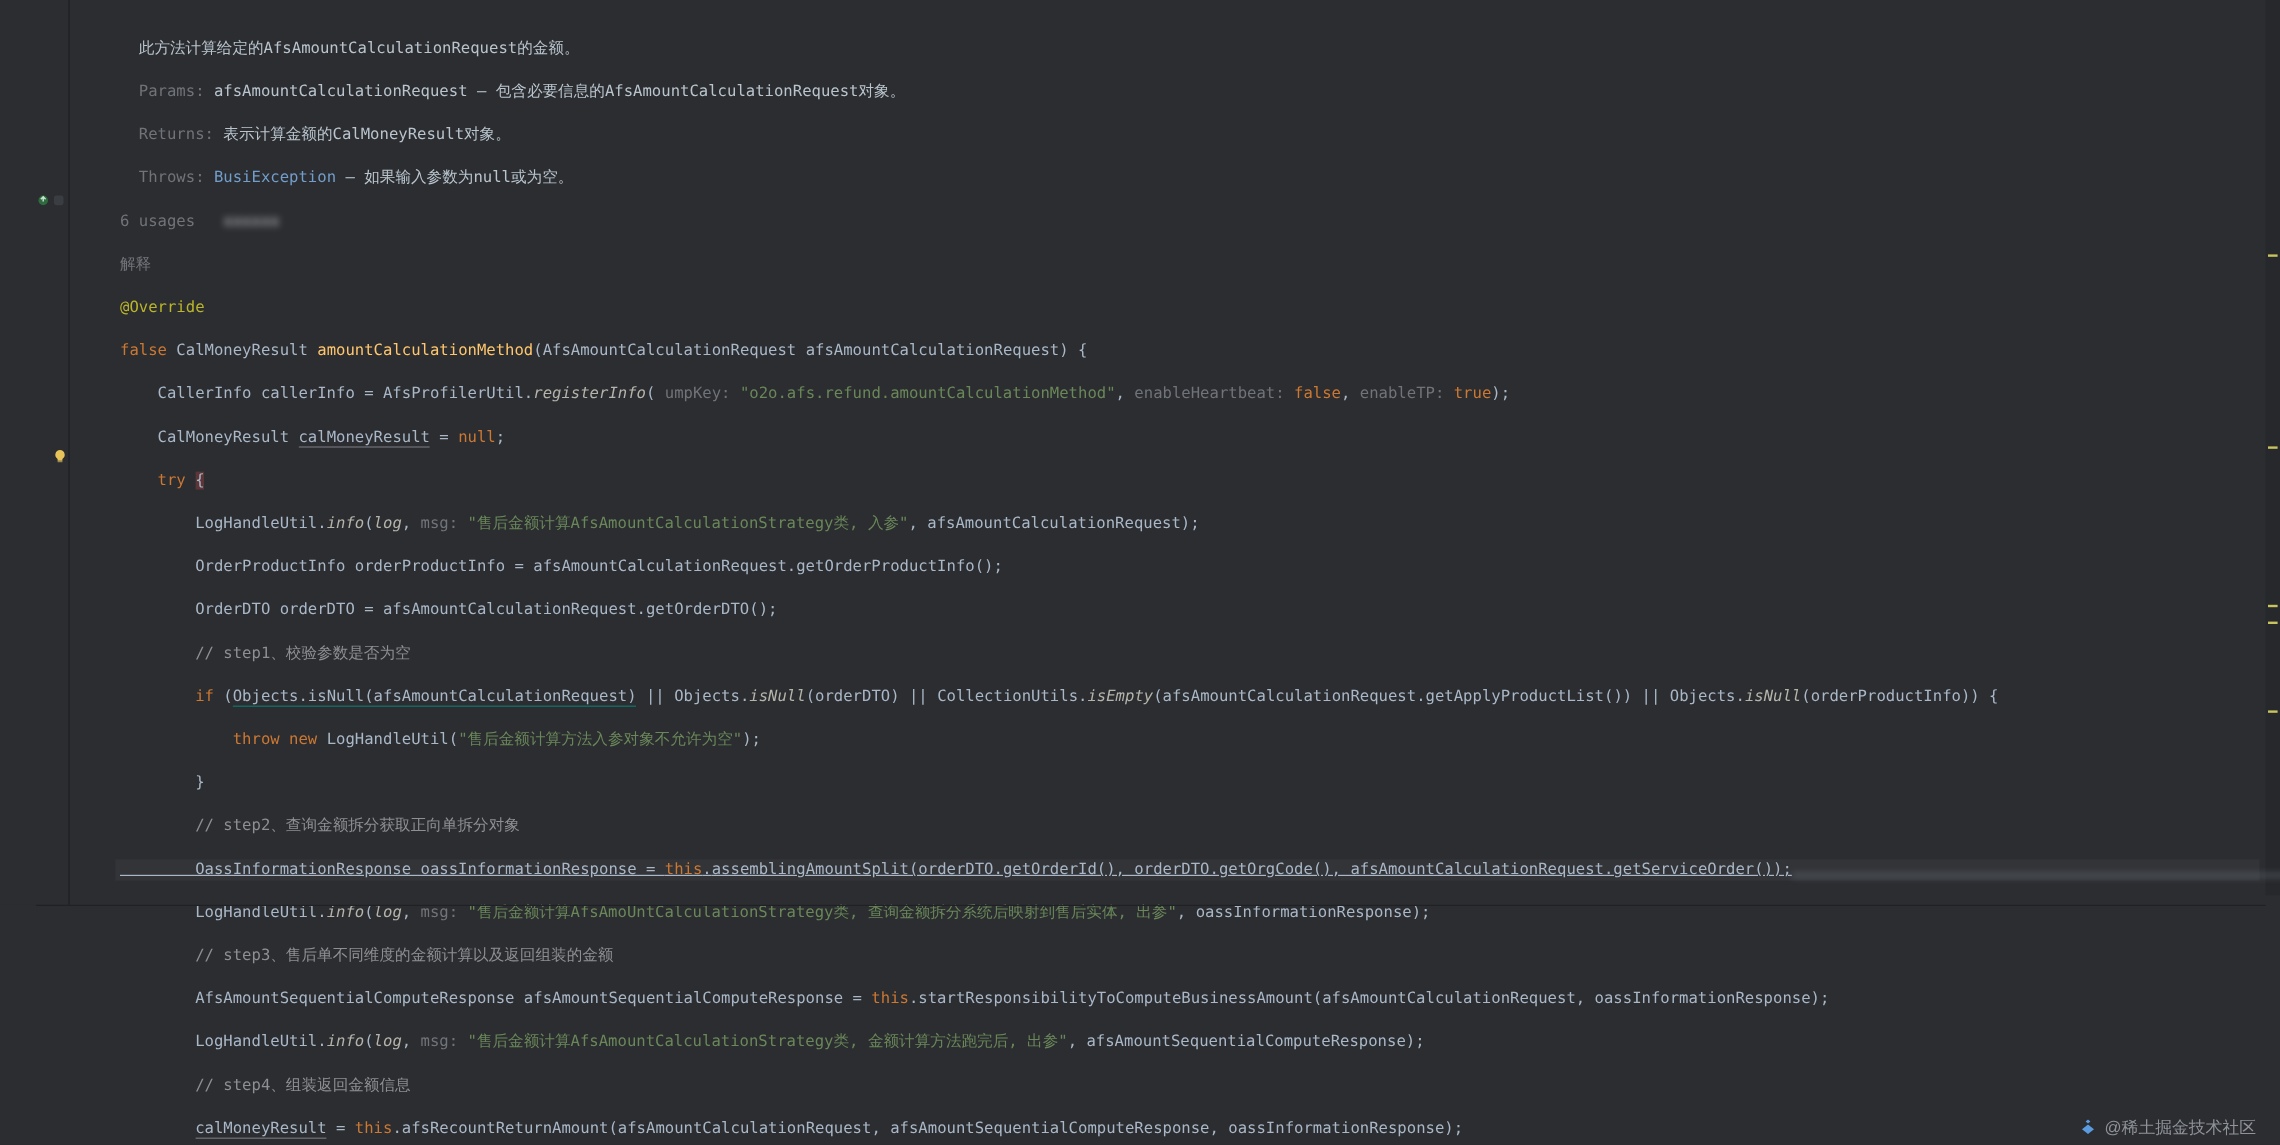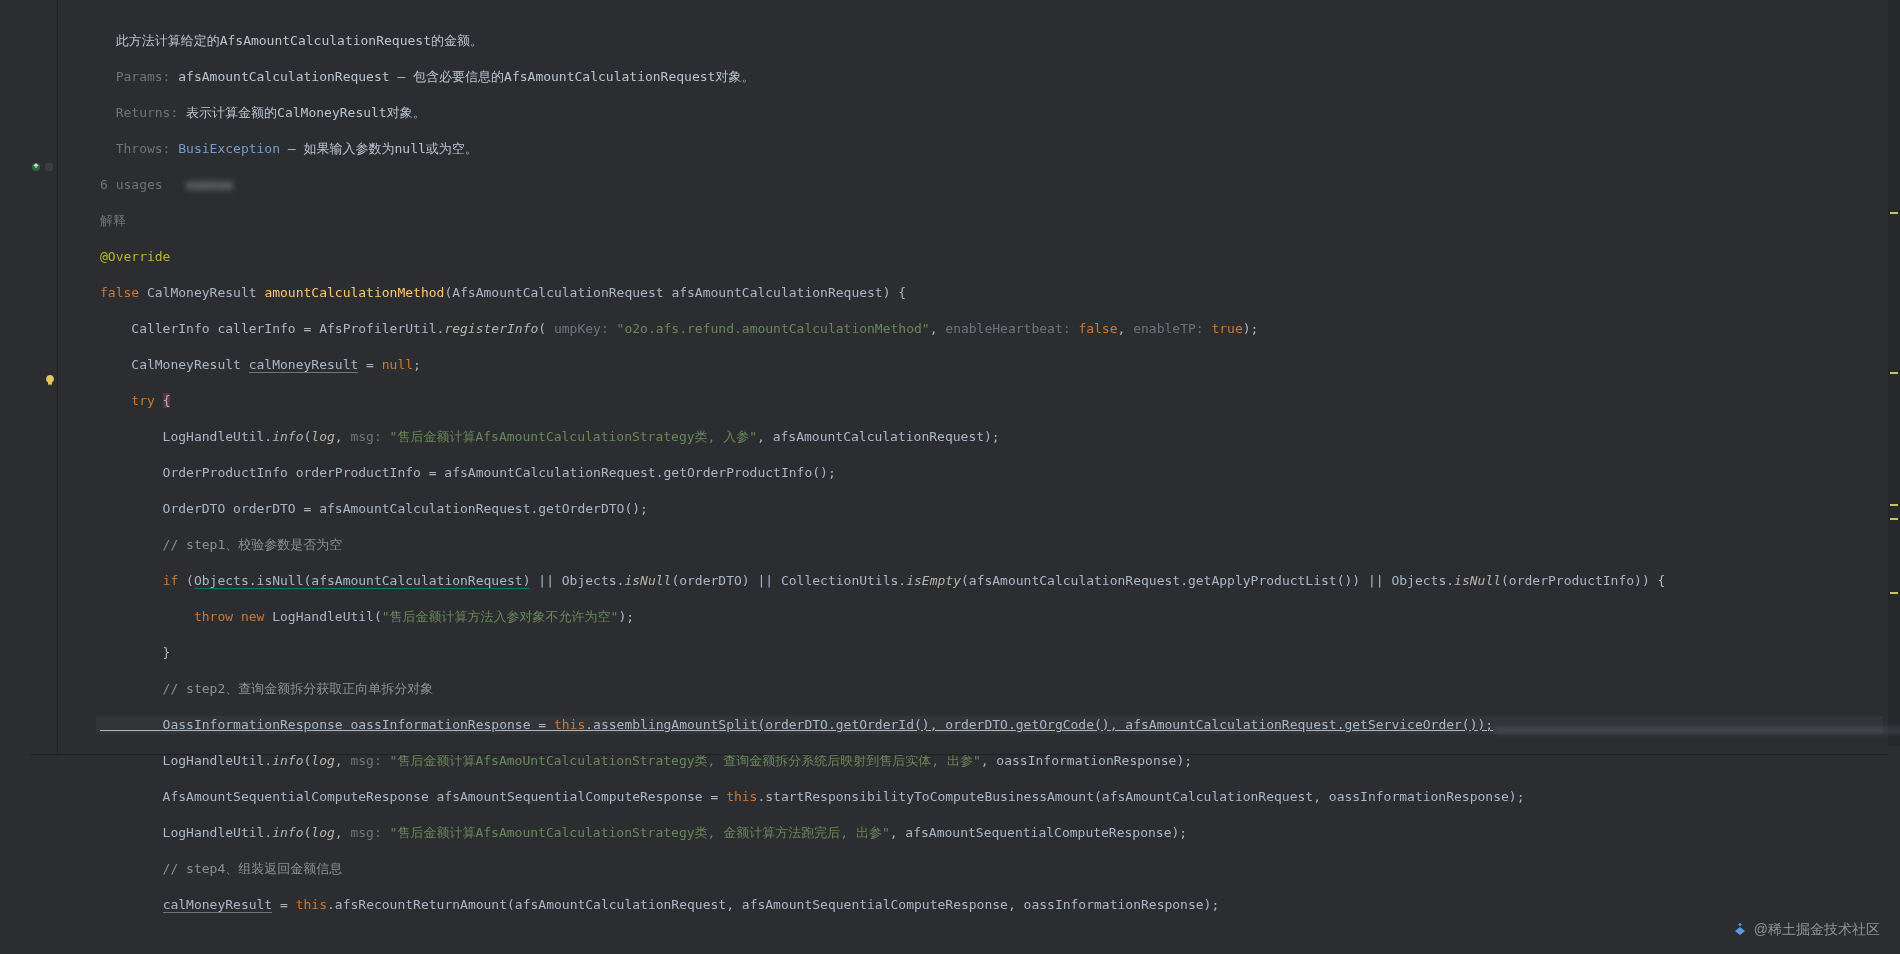--- a/index.html
+++ b/index.html
@@ -49,21 +49,21 @@
   .ital{font-style:italic;color:var(--italic);}
   .hint{color:var(--hint);}
   .uline{border-bottom:1px solid #707378;}
   .uwave{border-bottom:1px solid #0f766e;}
   .caretbg{background:#5b3537;color:var(--fg);}
   .link{color:var(--link);}
   .anno{color:var(--anno);}
   .doc{color:#b9c4cd;}
   .blur{filter:blur(3px);color:#cfd0d2;}
   #footer{
-    position:absolute;right:20px;bottom:16px;color:#8f9399;font:14px/18px "PingFang SC","Microsoft YaHei",sans-serif;
+    position:absolute;right:20px;bottom:6px;color:#8f9399;font:14px/18px "PingFang SC","Microsoft YaHei",sans-serif;
     display:flex;align-items:center;gap:6px;
   }
   #scrollbar{
     position:absolute;right:0;top:0;width:12px;height:746px;background:#26282b;
   }
   .sbmark{position:absolute;left:2px;right:2px;height:2px;background:#c8c25f;}
   #hsep{position:absolute;left:30px;right:12px;top:754px;height:1px;background:#1f2124;}
 </style>
 </head>
 <body>
@@ -107,20 +107,21 @@
 <div><span>        LogHandleUtil.</span><span class="ital">info</span><span>(</span><span class="ital">log</span><span>,</span><span class="hint"> msg: </span><span class="str">"售后金额计算AfsAmountCalculationStrategy类, 入参"</span><span>, afsAmountCalculationRequest);</span></div>
 <div><span>        OrderProductInfo orderProductInfo = afsAmountCalculationRequest.getOrderProductInfo();</span></div>
 <div><span>        OrderDTO orderDTO = afsAmountCalculationRequest.getOrderDTO();</span></div>
 <div><span class="cmt">        // step1、校验参数是否为空</span></div>
 <div><span>        </span><span class="kw">if </span><span>(</span><span class="uwave">Objects.isNull(afsAmountCalculationRequest)</span><span> || Objects.</span><span class="ital">isNull</span><span>(orderDTO) || CollectionUtils.</span><span class="ital">isEmpty</span><span>(afsAmountCalculationRequest.getApplyProductList()) || Objects.</span><span class="ital">isNull</span><span>(orderProductInfo)) {</span></div>
 <div><span>            </span><span class="kw">throw new </span><span>LogHandleUtil(</span><span class="str">"售后金额计算方法入参对象不允许为空"</span><span>);</span></div>
 <div><span>        }</span></div>
 <div><span class="cmt">        // step2、查询金额拆分获取正向单拆分对象</span></div>
 <div class="hl"><span>        OassInformationResponse oassInformationResponse = </span><span class="kw">this</span><span>.</span><span>assemblingAmountSplit</span><span>(orderDTO.getOrderId(), orderDTO.getOrgCode(), afsAmountCalculationRequest.getServiceOrder());</span><span class="blur">                                                                                                               </span></div>
 <div><span>        LogHandleUtil.</span><span class="ital">info</span><span>(</span><span class="ital">log</span><span>,</span><span class="hint"> msg: </span><span class="str">"售后金额计算AfsAmoUntCalculationStrategy类, 查询金额拆分系统后映射到售后实体, 出参"</span><span>, oassInformationResponse);</span></div>
+<div><span class="cmt">        // step3、售后单不同维度的金额计算以及返回组装的金额</span></div>
 <div><span>        AfsAmountSequentialComputeResponse afsAmountSequentialComputeResponse = </span><span class="kw">this</span><span>.startResponsibilityToComputeBusinessAmount(afsAmountCalculationRequest, oassInformationResponse);</span></div>
 <div><span>        LogHandleUtil.</span><span class="ital">info</span><span>(</span><span class="ital">log</span><span>,</span><span class="hint"> msg: </span><span class="str">"售后金额计算AfsAmountCalculationStrategy类, 金额计算方法跑完后, 出参"</span><span>, afsAmountSequentialComputeResponse);</span></div>
 <div><span class="cmt">        // step4、组装返回金额信息</span></div>
 <div><span>        </span><span class="uline">calMoneyResult</span><span> = </span><span class="kw">this</span><span>.afsRecountReturnAmount(afsAmountCalculationRequest, afsAmountSequentialComputeResponse, oassInformationResponse);</span></div>
 
 
 
 
 
 

